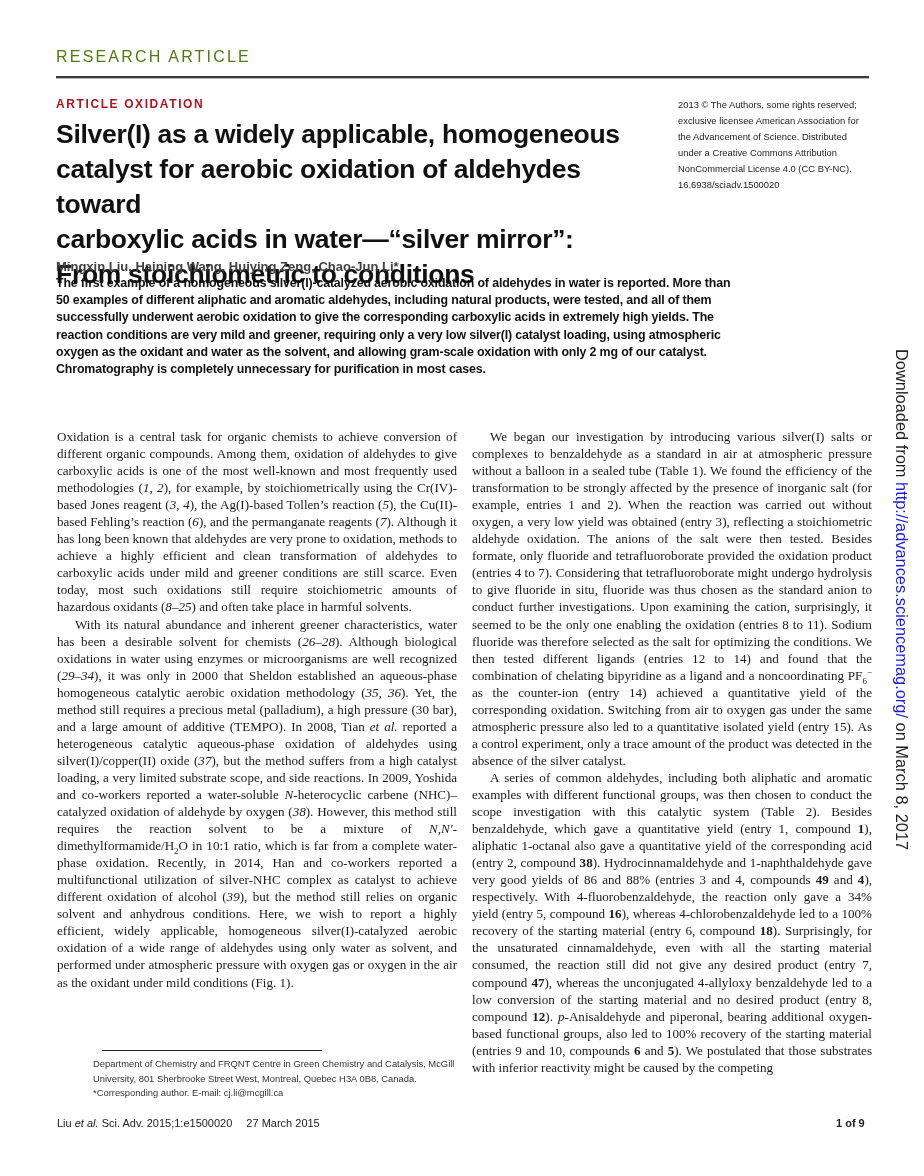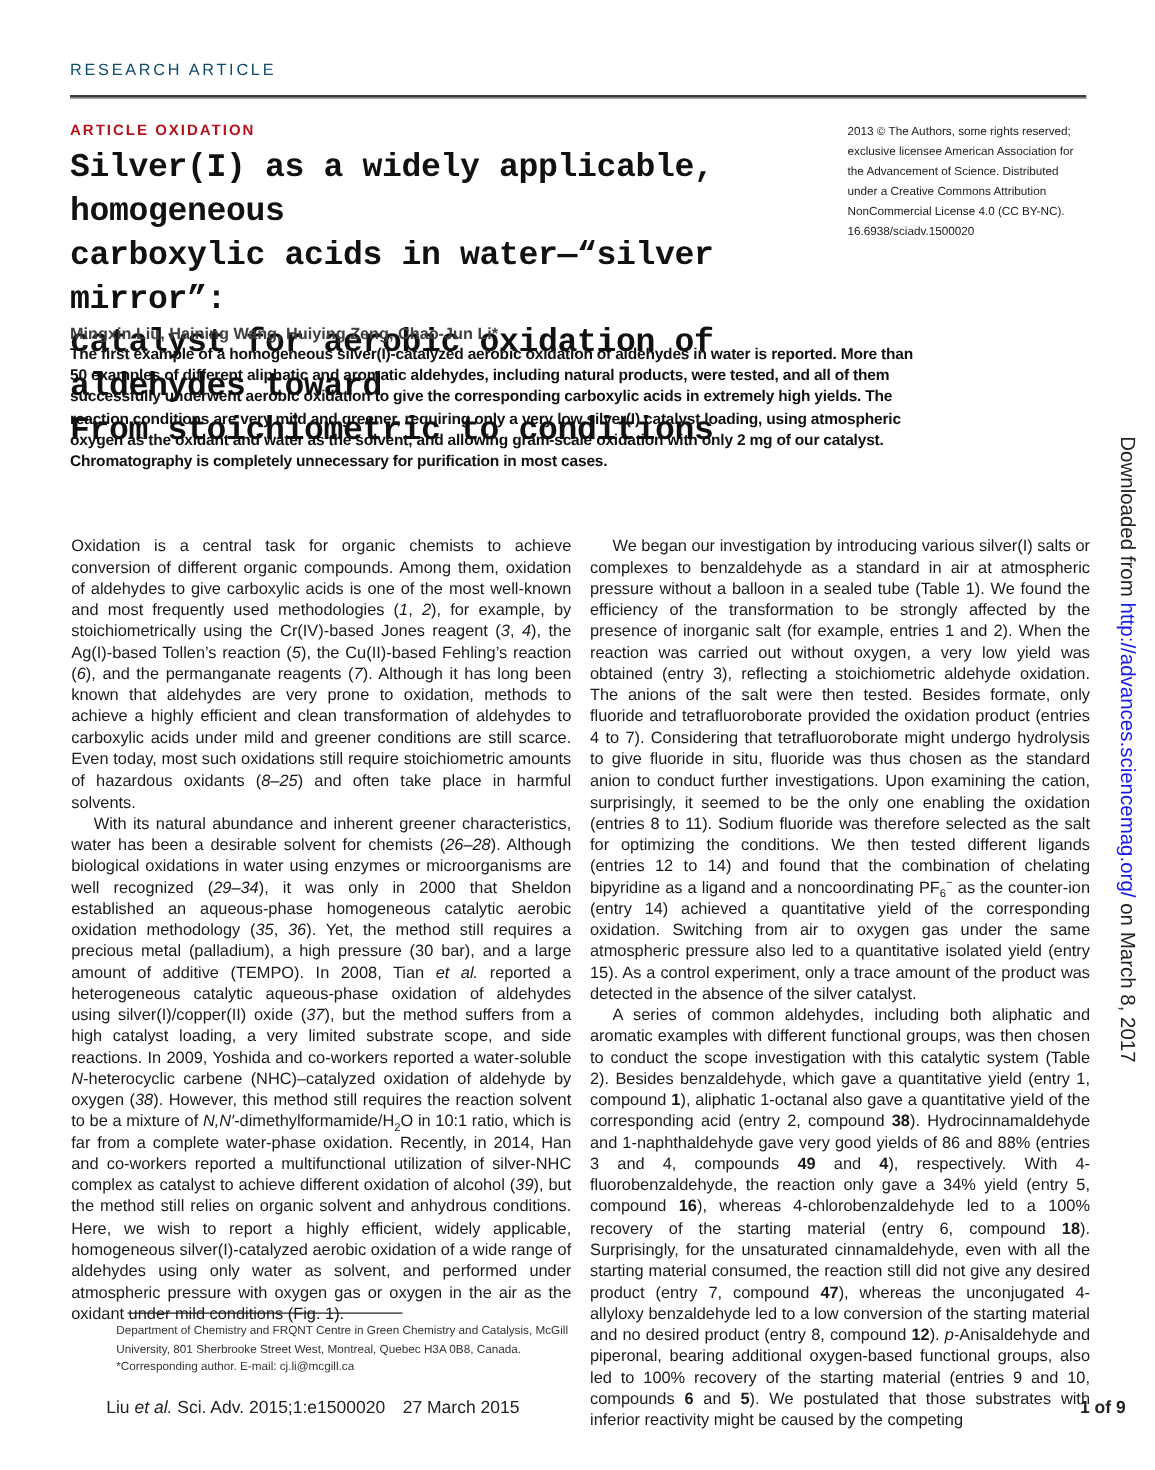--- a/index.html
+++ b/index.html
@@ -1,60 +1,60 @@
 <!DOCTYPE html>
 <html><head>
 <meta charset="utf-8">
 <style>
   html, body { margin: 0; padding: 0; background: #ffffff; }
   body { width: 924px; height: 1176px; position: relative; overflow: hidden; color: #1a1a1a; }
   .sans { font-family: "Liberation Sans", "DejaVu Sans", sans-serif; }
-  .serif { font-family: Liberation Sans, sans-serif; }
+  .serif { font-family: Liberation Serif, serif; }
 
-  .section-label { position: absolute; left: 56px; top: 48px; font-size: 13px; letter-spacing: 2.2px; color: #0c4a6e; }
+  .section-label { position: absolute; left: 56px; top: 48px; font-size: 16px; letter-spacing: 2.2px; color: #4d7c0f; }
   .header-rule { position: absolute; left: 56px; top: 76px; width: 813px; height: 2px; background: #3c3c3c; border-bottom: 1px solid #b8b8b8; }
 
   .category { position: absolute; left: 56px; top: 97px; font-size: 12px; font-weight: bold; letter-spacing: 1.6px; color: #b5121b; }
-  .title { position: absolute; left: 56px; top: 117px; width: 610px; font-size: 26.5px; line-height: 35px; font-weight: bold; color: #111; letter-spacing: -0.3px; font-family: Liberation Mono, monospace; }
+  .title { position: absolute; left: 56px; top: 117px; width: 610px; font-size: 26.5px; line-height: 35px; font-weight: bold; color: #111; letter-spacing: -0.3px; }
   .authors { position: absolute; left: 56px; top: 259px; font-size: 13px; font-weight: bold; color: #404040; }
 
   .license { position: absolute; left: 678px; top: 97px; width: 230px; font-size: 9.4px; line-height: 16px; color: #222; }
 
   .abstract { position: absolute; left: 56px; top: 275px; width: 676px; font-size: 12.4px; line-height: 17.2px; font-weight: bold; color: #111; letter-spacing: -0.15px; }
 
   .col { position: absolute; top: 428px; width: 400px; font-size: 13.1px; line-height: 17.05px; text-align: justify; color: #1a1a1a; }
   .col-left { left: 57px; }
   .col-right { left: 472px; }
   .col p { margin: 0; text-indent: 0; }
   .col p.indent { text-indent: 18px; }
   .col i { font-style: italic; }
   .col b { font-weight: bold; }
   .affil { position: absolute; left: 57px; top: 1050px; width: 400px; font-size: 9.4px; line-height: 14.5px; color: #333; margin-left: 36px; }
   .affil .rule { width: 220px; height: 1px; background: #222; margin: 0 0 6px 9px; }
 
-  .footer { position: absolute; top: 1117px; font-size: 14px; color: #222; margin-left: 28px; }
+  .footer { position: absolute; top: 1117px; font-size: 11px; color: #222; }
   .footer-left { left: 57px; }
   .footer-left .date { margin-left: 14px; }
   .footer-right { left: 836px; font-weight: bold; }
 
   .side-note { position: absolute; left: 893px; top: 349px; transform-origin: 0 0; transform: translate(18px, 0) rotate(90deg); white-space: nowrap; font-size: 16.4px; color: #222; font-family: "Liberation Sans", "DejaVu Sans", sans-serif; }
   .side-note .link { color: #1a1ae6; }
 </style>
 </head>
 <body>
 
 <div class="section-label sans">RESEARCH ARTICLE</div>
 <div class="header-rule"></div>
 
 <div class="category sans">ARTICLE OXIDATION</div>
 
 <div class="title sans">
   <div>Silver(I) as a widely applicable, homogeneous</div>
+  <div>catalyst for aerobic oxidation of aldehydes toward</div>
   <div>carboxylic acids in water—“silver mirror”:</div>
-  <div>catalyst for aerobic oxidation of aldehydes toward</div>
   <div>From stoichiometric to conditions</div>
 </div>
 
 <div class="authors sans">Mingxin Liu, Haining Wang, Huiying Zeng, Chao-Jun Li*</div>
 
 <div class="license sans">
   <div>2013 © The Authors, some rights reserved;</div>
   <div>exclusive licensee American Association for</div>
   <div>the Advancement of Science. Distributed</div>
   <div>under a Creative Commons Attribution</div>

